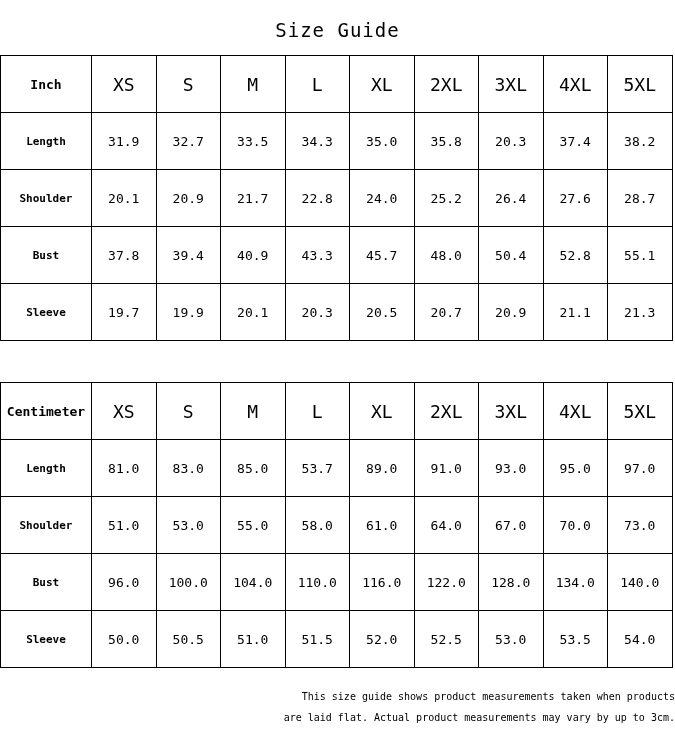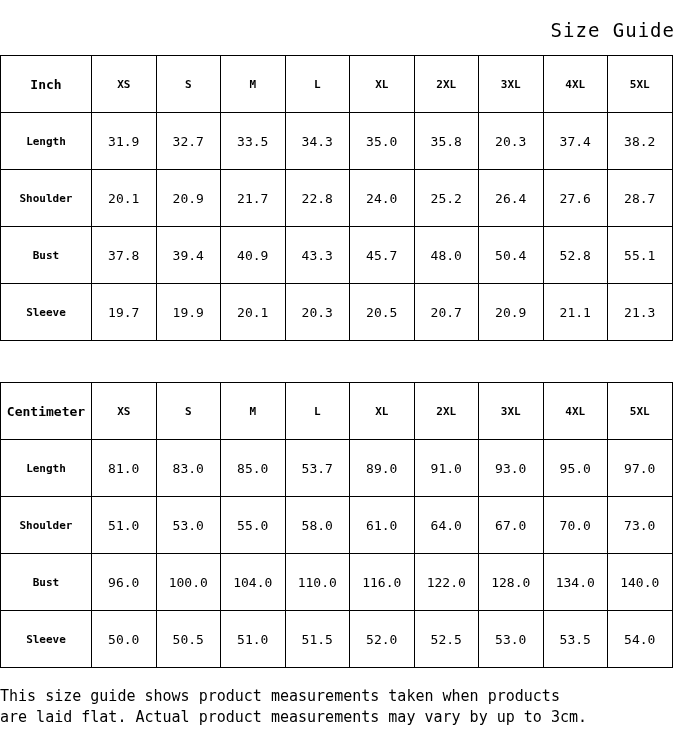--- a/index.html
+++ b/index.html
@@ -14,21 +14,21 @@
     color: #000000;
     overflow: hidden;
   }
   .page {
     width: 675px;
     height: 730px;
     position: relative;
     box-sizing: border-box;
   }
   .title {
-    text-align: right;
+    text-align: center;
     font-size: 19px;
     letter-spacing: 1px;
     padding-top: 19px;
     padding-bottom: 14px;
     font-family: "DejaVu Sans Mono", monospace;
     color: #000;
   }
   table.size-table {
     border-collapse: collapse;
     width: 563px;
@@ -38,41 +38,41 @@
     border: 1px solid #000000;
     text-align: center;
     vertical-align: middle;
     font-size: 13px;
     font-family: "DejaVu Sans Mono", monospace;
     font-weight: normal;
     height: 56px;
     padding: 0;
   }
   table.size-table th {
-    font-weight: bold;
-    font-size: 11px;
+    font-weight: normal;
+    font-size: 18px;
   }
   table.size-table .rowhead {
     font-weight: bold;
     font-size: 11px;
   }
   table.size-table .corner {
     font-weight: bold;
     font-size: 13px;
   }
   col.firstcol { width: 91px; }
   col.datacol { width: 64.5px; }
 
   .gap {
     height: 41px;
     width: 675px;
   }
   .footer {
-    text-align: left;
-    font-size: 15px;
+    text-align: right;
+    font-size: 10px;
     line-height: 21px;
     font-family: "DejaVu Sans Mono", monospace;
     padding-top: 18px;
   }
   .footer div { white-space: nowrap; }
 </style>
 </head>
 <body>
 
 <div class="page">

